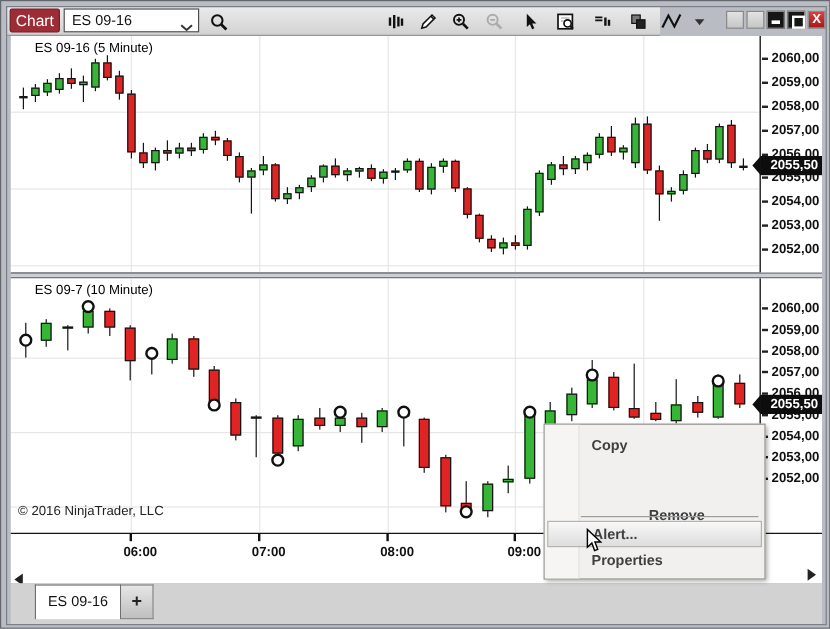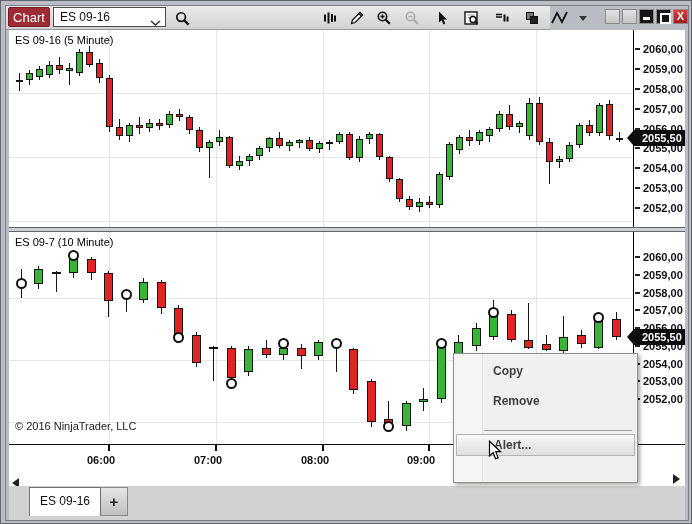--- a/index.html
+++ b/index.html
@@ -22,21 +22,21 @@
   .wb-blank { background: linear-gradient(180deg, #e2e2e2, #c6c6c6); }
   .wb-dark  { background: #161616; position: absolute; }
   .wb-min::after { content: ""; position: absolute; left: 3px; bottom: 3px; width: 7px; height: 3px; background: #fff; }
   .wb-max::after { content: ""; position: absolute; left: 3px; top: 3px; width: 7px; height: 7px; border: 2px solid #fff; }
   .wb-close { background: linear-gradient(180deg, #d84040, #a51a1a); color: #fff; font-size: 11px; font-weight: bold;
               text-align: center; line-height: 13px; }
   .chev-solid { width: 0; height: 0; border-left: 4px solid transparent; border-right: 4px solid transparent; border-top: 5px solid #333; }
 
   
   .panel { position: absolute; left: 8px; width: 624px; background: #fff; overflow: hidden; }
-  .panel-label { position: absolute; left: 6px; top: 4px; font-size: 11px; color: #000; z-index: 5; }
+  .panel-label { position: absolute; left: 20px; top: 4px; font-size: 11px; color: #000; z-index: 5; }
   .copyright { position: absolute; left: 6px; font-size: 11px; color: #222; z-index: 5; }
   .vgrid { position: absolute; width: 1px; background: #e6e6e6; top: 0; }
   .hgrid { position: absolute; height: 1px; background: #e6e6e6; left: 0; width: 100%; }
   .wick { position: absolute; width: 1px; background: #151515; }
   .cbody { position: absolute; border: 1px solid #151515; }
   .cdash { position: absolute; height: 2px; background: #151515; }
   .cdot { position: absolute; width: 11px; height: 11px; border: 2px solid #111; border-radius: 50%; background: #fff; }
   #splitter { position: absolute; left: 8px; top: 226px; width: 676px; height: 5px; background: #ccd0d4;
               border-top: 1px solid #5f6368; border-bottom: 1px solid #5f6368; }
 
@@ -45,21 +45,21 @@
   .axis-label { position: absolute; left: 9px; font-size: 11px; font-weight: 700; color: #111; height: 12px; line-height: 12px; }
   .axis-tick { position: absolute; left: 1px; width: 5px; height: 2px; background: #222; }
   .marker { position: absolute; left: 0; width: 51px; height: 16px; background: #0d0d0d; color: #fff;
             font-size: 11px; font-weight: 700; line-height: 16px; padding-left: 8px; z-index: 6; }
   .marker::before { content: ""; position: absolute; left: -7px; top: 0; border-top: 8px solid transparent;
                     border-bottom: 8px solid transparent; border-right: 7px solid #0d0d0d; }
 
   
   #timestrip { position: absolute; left: 8px; top: 443px; width: 676px; height: 42px; background: #fff; border-top: 1px solid #111; }
   .t-tick { position: absolute; top: 0; width: 2px; height: 6px; background: #111; }
-  .t-label { position: absolute; top: 9px; width: 44px; text-align: left; font-size: 11px; font-weight: 600; color: #111; }
+  .t-label { position: absolute; top: 9px; width: 44px; text-align: right; font-size: 11px; font-weight: 600; color: #111; }
   .scroll-arrow { position: absolute; width: 0; height: 0; }
   #scroll-left { left: 3px; top: 33px; border-top: 5px solid transparent; border-bottom: 5px solid transparent; border-right: 7px solid #222; }
   #scroll-right { left: 664px; top: 29px; border-top: 5px solid transparent; border-bottom: 5px solid transparent; border-left: 7px solid #222; }
 
   
   #tabbar { position: absolute; left: 8px; top: 485px; width: 676px; height: 34px; background: #d2d2d2; }
   #active-tab { position: absolute; left: 20px; top: 1px; width: 72px; height: 29px; background: #fff;
                 border: 1px solid #6f6f6f; border-bottom: none; font-size: 12px; color: #111;
                 text-align: center; line-height: 27px; }
   #add-tab { position: absolute; left: 92px; top: 1px; width: 27px; height: 29px;
@@ -455,23 +455,24 @@
     </div>
 
   <div id="tabbar">
     <div id="active-tab">ES 09-16</div>
     <div id="add-tab">+</div>
   </div>
 
   <div id="ctx-menu">
     <div id="ctx-gutter"></div>
   <div class="ctx-item" style="top: 6px;">Copy</div>
-      <div class="ctx-item" style="top: 36px;">Remove</div>
+      <div class="ctx-item" style="top: 64px; text-align: center;">Remove</div>
       <div class="ctx-sep" style="top: 76px;"></div>
       <div class="ctx-item hl" style="top: 80px;">Alert...</div>
+      <div class="ctx-item" style="top: 102px;">Properties</div>
     </div>
 
   <div id="cursor">
     <svg width="14" height="21" viewBox="0 0 14 21">
         <path d="M1.5 1.2L1.5 16 5.2 12.6 7.5 18.8 10.1 17.8 7.8 11.7 12.6 11.7Z" fill="#fff" stroke="#000" stroke-width="1.2"></path>
       </svg>
   </div>
 </div>
 
 </body></html>

